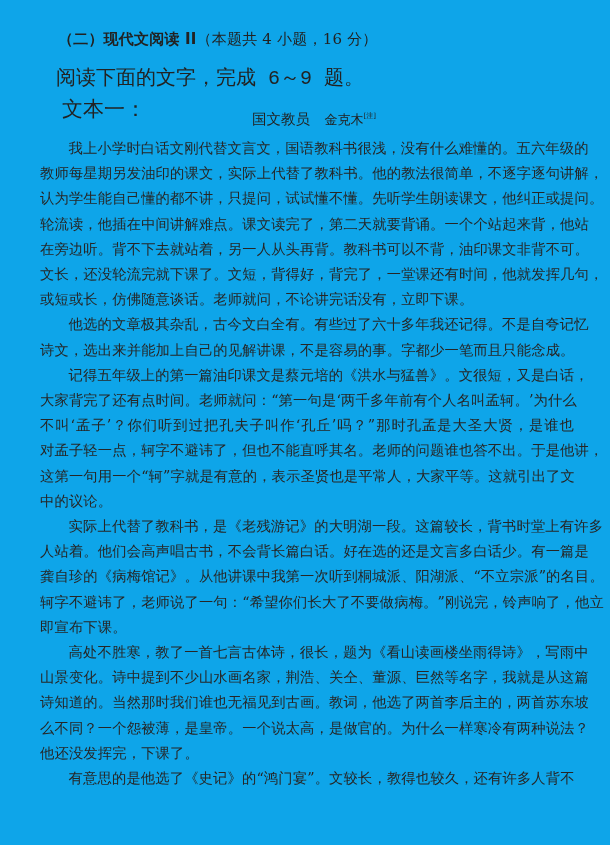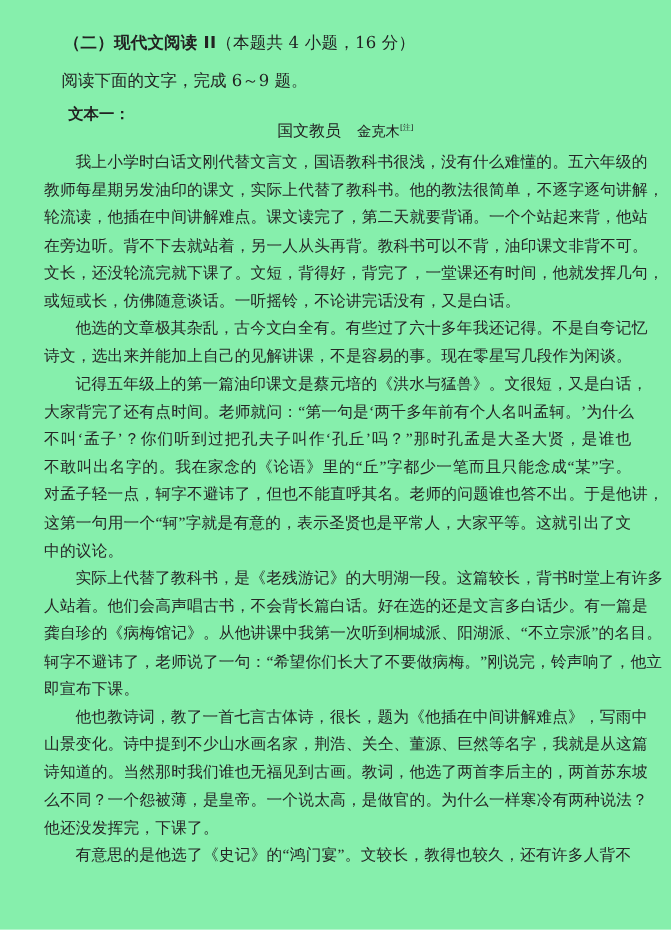--- a/index.html
+++ b/index.html
@@ -12,47 +12,48 @@
     height: 845px;
     overflow: hidden;
     position: relative;
     color: #222;
     font-family: "DejaVu Serif", "Liberation Serif", serif;
   }
   .page {
     position: absolute;
     left: 0; top: 0;
     width: 610px; height: 845px;
-    background: #86efac;
+    background: #0ea5e9;
   }
   .section-heading {
     position: absolute;
     left: 58px; top: 30px;
     font-size: 15px;
     white-space: nowrap;
     letter-spacing: 0.2px;
   }
   .section-heading .bold {
     font-weight: bold;
     font-family: "DejaVu Sans", "Liberation Sans", sans-serif;
   }
   .section-heading .plain {
     font-weight: normal;
   }
   .instruction {
     position: absolute;
     left: 56px; top: 64px;
-    font-size: 15px;
+    font-size: 20px;
     white-space: nowrap;
+    font-family: Liberation Mono, monospace;
   }
   .text-label {
     position: absolute;
     left: 62px; top: 95px;
-    font-size: 14px;
-    font-weight: bold;
+    font-size: 21px;
+    font-weight: normal;
     font-family: "DejaVu Sans", "Liberation Sans", sans-serif;
     white-space: nowrap;
   }
   .title-line {
     position: absolute;
     left: 0; width: 610px;
     top: 110px;
     text-align: center;
     font-size: 14.5px;
     white-space: nowrap;
@@ -78,21 +79,20 @@
     letter-spacing: 0.15px;
     font-family: "DejaVu Serif", "Liberation Serif", serif;
     color: #262626;
     text-align: justify;
   }
   .line {
     display: block;
     white-space: nowrap;
     text-align-last: justify;
     text-align: justify;
-    font-family: Liberation Serif, serif;
   }
   .line.last {
     text-align-last: left;
   }
   .line.indent {
     padding-left: 2em;
   }
 </style>
 </head>
 <body>
@@ -108,39 +108,39 @@
   <div class="text-label">文本一：</div>
 
   <div class="title-line">
     <span class="title">国文教员</span>
     <span class="author">金克木</span><sup>[注]</sup>
   </div>
 
   <div class="body-text" id="body-text">
       <span class="line indent">我上小学时白话文刚代替文言文，国语教科书很浅，没有什么难懂的。五六年级的</span>
       <span class="line">教师每星期另发油印的课文，实际上代替了教科书。他的教法很简单，不逐字逐句讲解，</span>
+      <span class="line">认为学生能自己懂的都不讲，只提问，试试懂不懂。先听学生朗读课文，他纠正或提问。</span>
       <span class="line">轮流读，他插在中间讲解难点。课文读完了，第二天就要背诵。一个个站起来背，他站</span>
       <span class="line">在旁边听。背不下去就站着，另一人从头再背。教科书可以不背，油印课文非背不可。</span>
       <span class="line">文长，还没轮流完就下课了。文短，背得好，背完了，一堂课还有时间，他就发挥几句，</span>
-      <span class="line last">或短或长，仿佛随意谈话。一听摇铃，不论讲完话没有，又是白话。</span>
+      <span class="line last">或短或长，仿佛随意谈话。老师就问，不论讲完话没有，立即下课。</span>
       <span class="line indent">他选的文章极其杂乱，古今文白全有。有些过了六十多年我还记得。不是自夸记忆</span>
-      <span class="line last">诗文，选出来并能加上自己的见解讲课，不是容易的事。现在零星写几段作为闲谈。</span>
+      <span class="line last">诗文，选出来并能加上自己的见解讲课，不是容易的事。字都少一笔而且只能念成。</span>
       <span class="line indent">记得五年级上的第一篇油印课文是蔡元培的《洪水与猛兽》。文很短，又是白话，</span>
       <span class="line">大家背完了还有点时间。老师就问：“第一句是‘两千多年前有个人名叫孟轲。’为什么</span>
       <span class="line">不叫‘孟子’？你们听到过把孔夫子叫作‘孔丘’吗？”那时孔孟是大圣大贤，是谁也</span>
-      <span class="line">不敢叫出名字的。我在家念的《论语》里的“丘”字都少一笔而且只能念成“某”字。</span>
       <span class="line">对孟子轻一点，轲字不避讳了，但也不能直呼其名。老师的问题谁也答不出。于是他讲，</span>
       <span class="line">这第一句用一个“轲”字就是有意的，表示圣贤也是平常人，大家平等。这就引出了文</span>
       <span class="line last">中的议论。</span>
       <span class="line indent">实际上代替了教科书，是《老残游记》的大明湖一段。这篇较长，背书时堂上有许多</span>
       <span class="line">人站着。他们会高声唱古书，不会背长篇白话。好在选的还是文言多白话少。有一篇是</span>
       <span class="line">龚自珍的《病梅馆记》。从他讲课中我第一次听到桐城派、阳湖派、“不立宗派”的名目。</span>
       <span class="line">轲字不避讳了，老师说了一句：“希望你们长大了不要做病梅。”刚说完，铃声响了，他立</span>
       <span class="line last">即宣布下课。</span>
-      <span class="line indent">他也教诗词，教了一首七言古体诗，很长，题为《他插在中间讲解难点》，写雨中</span>
+      <span class="line indent">高处不胜寒，教了一首七言古体诗，很长，题为《看山读画楼坐雨得诗》，写雨中</span>
       <span class="line">山景变化。诗中提到不少山水画名家，荆浩、关仝、董源、巨然等名字，我就是从这篇</span>
       <span class="line">诗知道的。当然那时我们谁也无福见到古画。教词，他选了两首李后主的，两首苏东坡</span>
       <span class="line">么不同？一个怨被薄，是皇帝。一个说太高，是做官的。为什么一样寒冷有两种说法？</span>
       <span class="line last">他还没发挥完，下课了。</span>
       <span class="line indent">有意思的是他选了《史记》的“鸿门宴”。文较长，教得也较久，还有许多人背不</span>
     </div>
 
 </div>
 
 </body></html>

